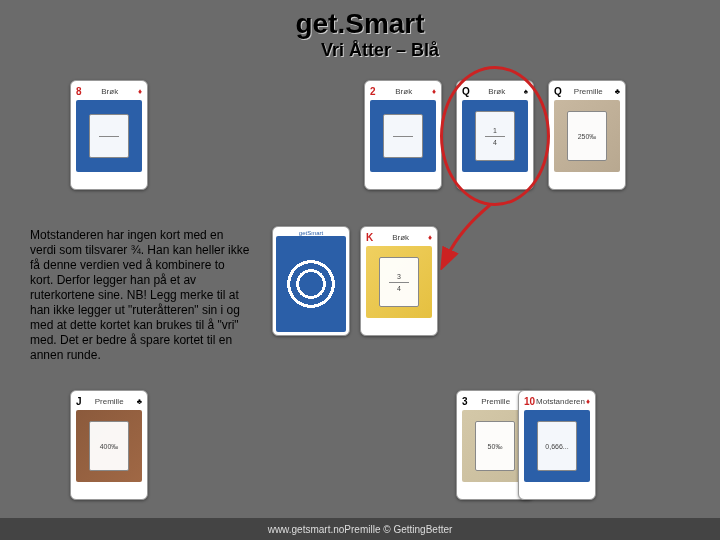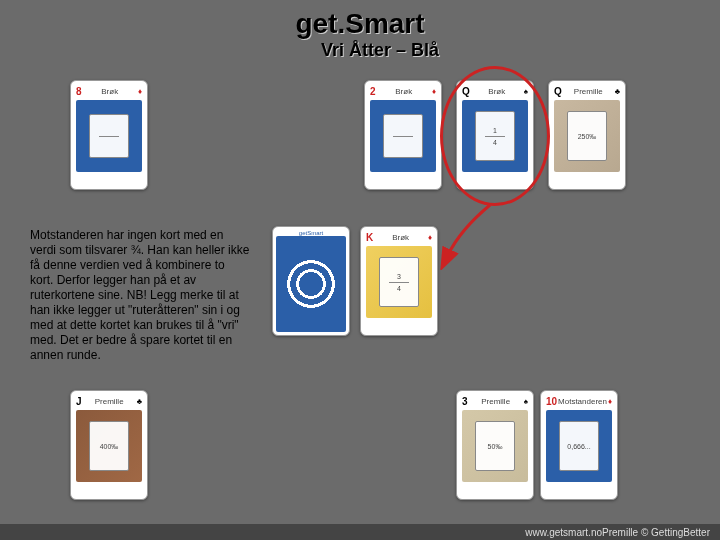--- a/index.html
+++ b/index.html
@@ -95,24 +95,24 @@
     width: 220px;
     font-size: 12px;
     color: #000;
     line-height: 1.25;
   }
   .footer {
     position: absolute;
     bottom: 0;
     left: 0;
     right: 0;
-    height: 16px;
+    height: 22px;
     background: #444;
     display: flex;
-    justify-content: flex-end;
+    justify-content: center;
     align-items: center;
     padding: 0 10px;
     font-size: 10px;
     color: #ddd;
   }
   .circle-mark {
     position: absolute;
     width: 110px;
     height: 140px;
     border: 3px solid #c22;
@@ -254,21 +254,21 @@
     <span class="black">♠</span>
   </div>
   <div class="card-center beige">
     <div class="inner-box stacked">
       <span>50‰</span>
     </div>
   </div>
   <div class="card-bottom"></div>
 </div>
 
-<div class="card" style="left:540px; top:390px;">
+<div class="card" style="left:518px; top:390px;">
   <div class="card-top">
     <span class="rank red">10</span>
     <span class="label">Motstanderen</span>
     <span class="red">♦</span>
   </div>
   <div class="card-center">
     <div class="inner-box stacked">
       <span>0,666...</span>
     </div>
   </div>

